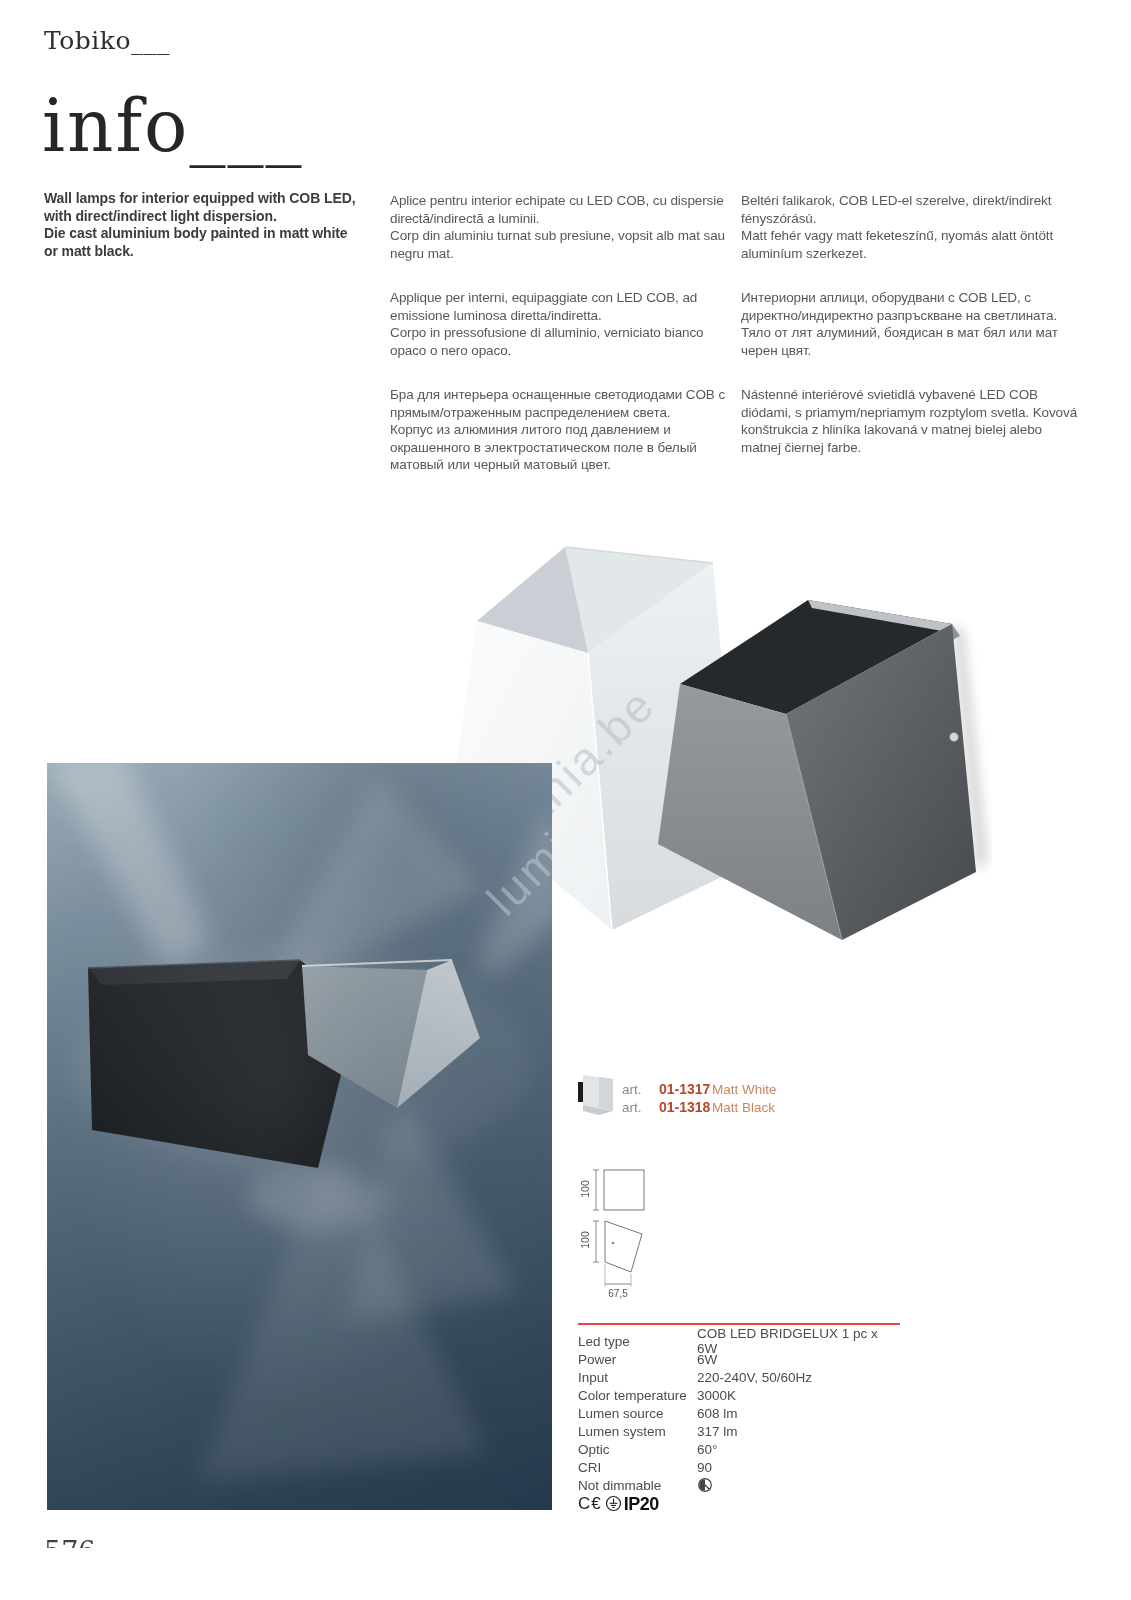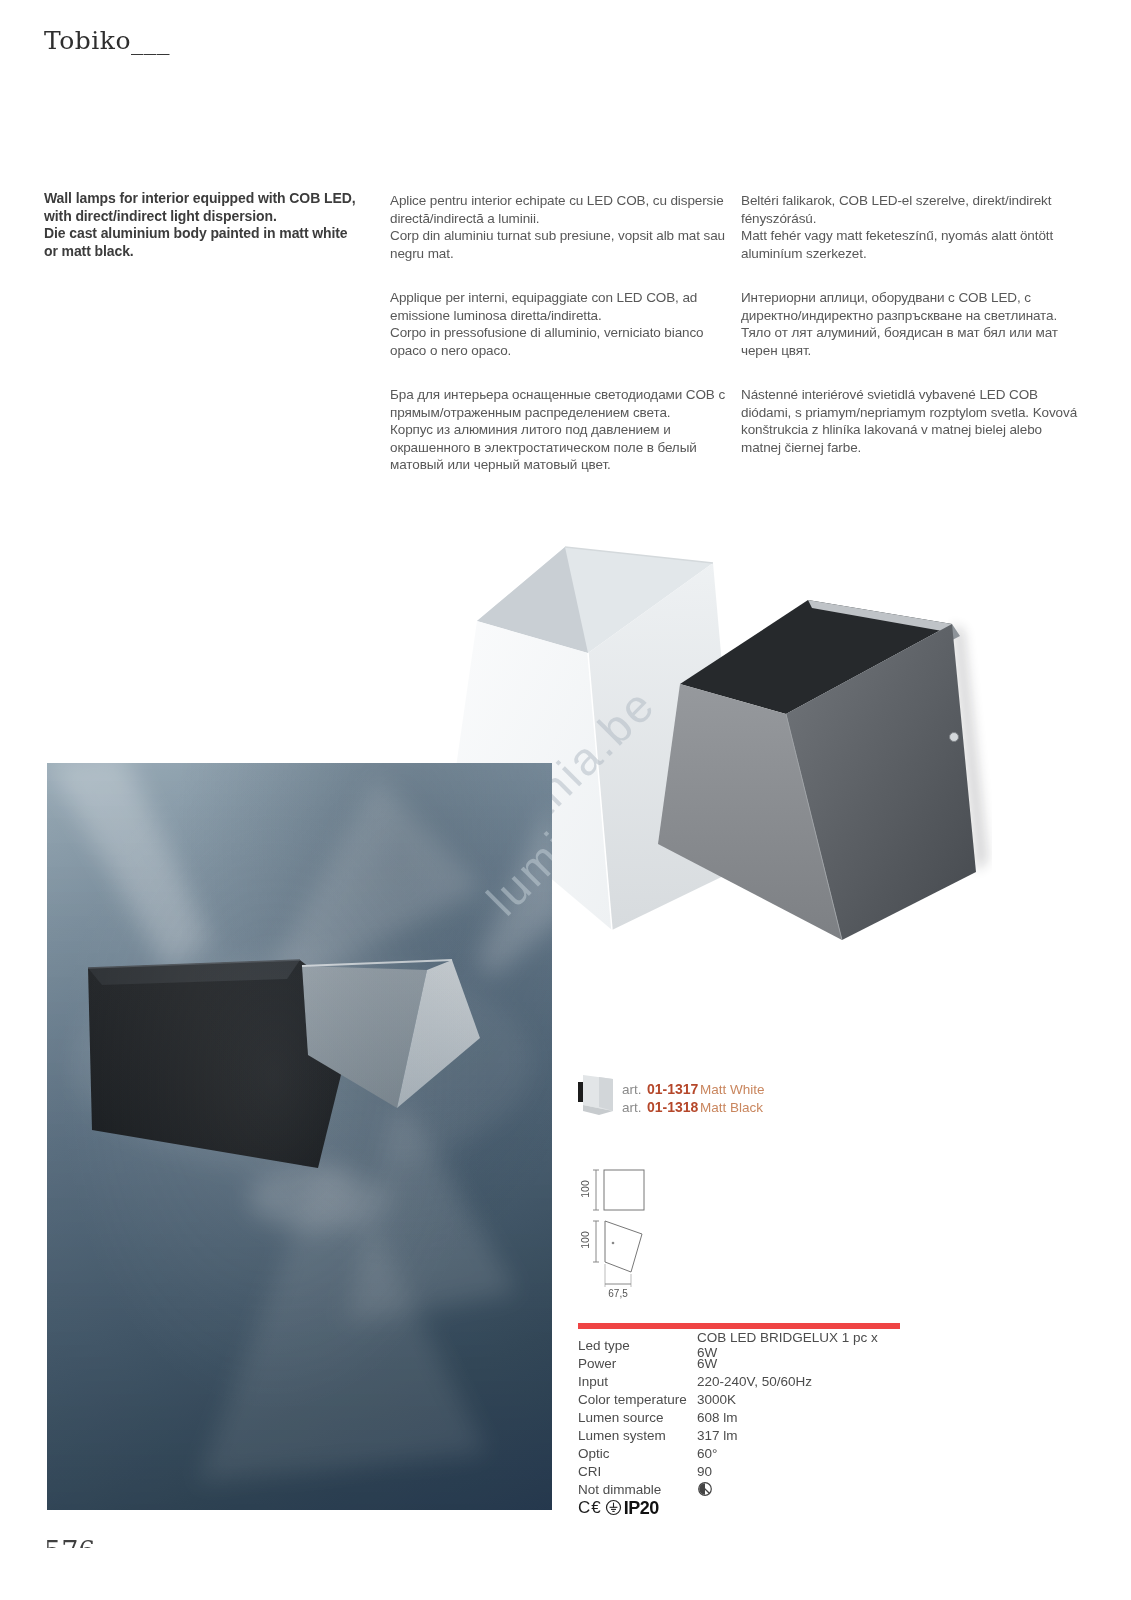--- a/index.html
+++ b/index.html
@@ -34,48 +34,49 @@
   .photo .vignette {
     position:absolute; left:0; top:0; right:0; bottom:0;
     background:
       radial-gradient(ellipse at 70% 12%, rgba(20,35,50,0.22), transparent 45%),
       radial-gradient(ellipse at 45% 42%, rgba(255,255,255,0.10), transparent 55%),
       linear-gradient(to bottom, rgba(255,255,255,0.04), rgba(10,25,40,0.28));
   }
   .photo .watermark { position:absolute; left:448px; top:117px; color:rgba(205,214,222,0.45); }
   .art-row { position:absolute; display:flex; align-items:baseline; font-size:13.5px; }
   .art-row .art-label { color:#8a8a8a; width:25px; }
-  .art-row .art-code  { font-weight:bold; font-size:14px; width:53px; }
+  .art-row .art-code  { font-weight:bold; font-size:14px; width:53px;margin-left:12px; }
   .art-row .art-finish{ font-size:13.5px; }
   .dim-label {
     position:absolute; font-size:10.5px; color:#555; width:22px; text-align:center;
     transform:rotate(-90deg);
   }
   .dim-label-h { position:absolute; font-size:10px; color:#555; width:30px; text-align:center; }
   .specs {
-    left:578px; top:1323px; width:322px; border-top:6px solid #ef4444; padding-top:7px;
+    left:578px; top:1323px; width:322px; border-top:2px solid #ef4444; padding-top:7px;
   }
   .spec-row { display:flex; height:18px; align-items:center; font-size:13.5px; color:#4c4c4c; }
   .spec-row .lbl { flex:0 0 119px; }
   .spec-row .val { flex:1; }
   .marks-row { display:flex; align-items:center; height:20px; margin-top:0px; }
   .ce-mark { font-size:17px; font-weight:500; color:#1d1d1d; letter-spacing:1px; }
   .ip-mark { font-size:18px; font-weight:bold; color:#111; letter-spacing:-0.5px; margin-left:2px; }
   .page-number {
     left:44px; top:1536px; font-family:"DejaVu Serif", serif; font-size:27px; color:#3f3f3f;
   }
   .website { right:42px; top:1553px; font-size:11px; color:#a8a8a8; }
   svg { display:block; }
 </style>
 </head>
 <body>
 
 <div class="page">
 
   <div class="abs brand">Tobiko___</div>
+  <div class="abs big-title">info___</div>
 
   <div class="abs para bold" style="left:44px; top:190px;">Wall lamps for interior equipped with COB LED,
 with direct/indirect light dispersion.
 Die cast aluminium body painted in matt white
 or matt black.</div>
 
   <div class="abs para" style="left:390px; top:289px;">Applique per interni, equipaggiate con LED COB, ad
 emissione luminosa diretta/indiretta.
 Corpo in pressofusione di alluminio, verniciato bianco
 opaco o nero opaco.</div>

